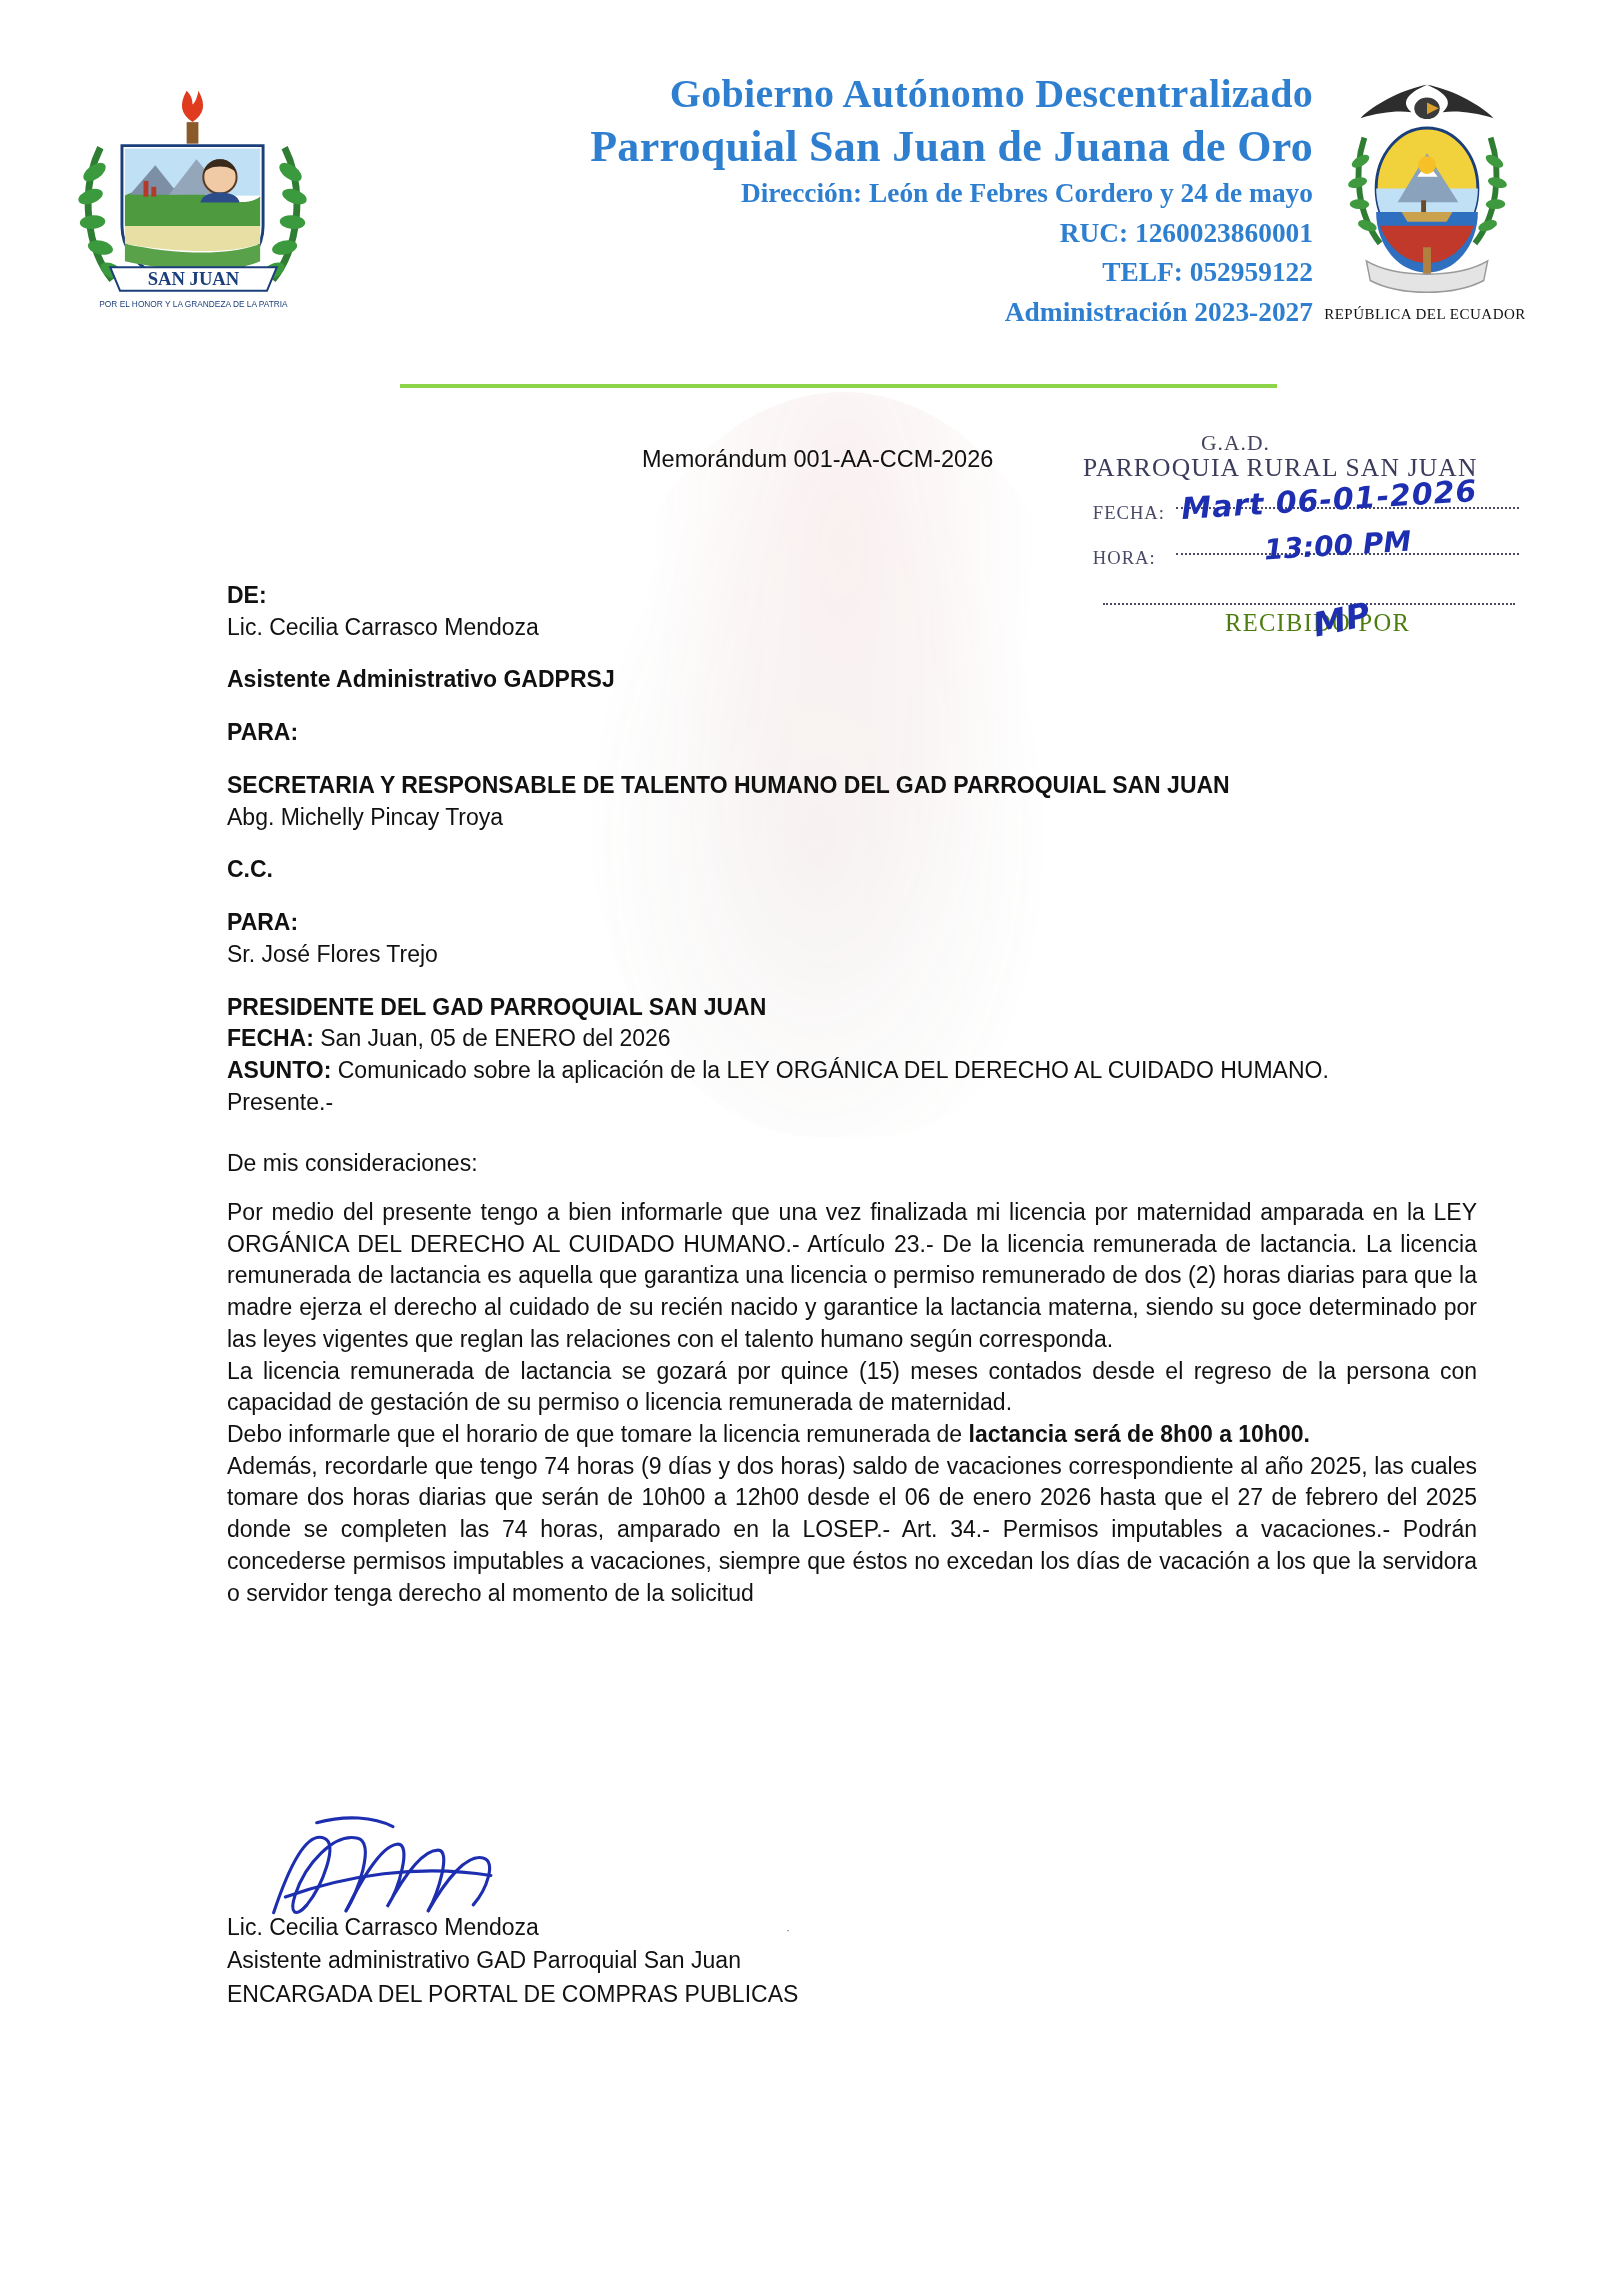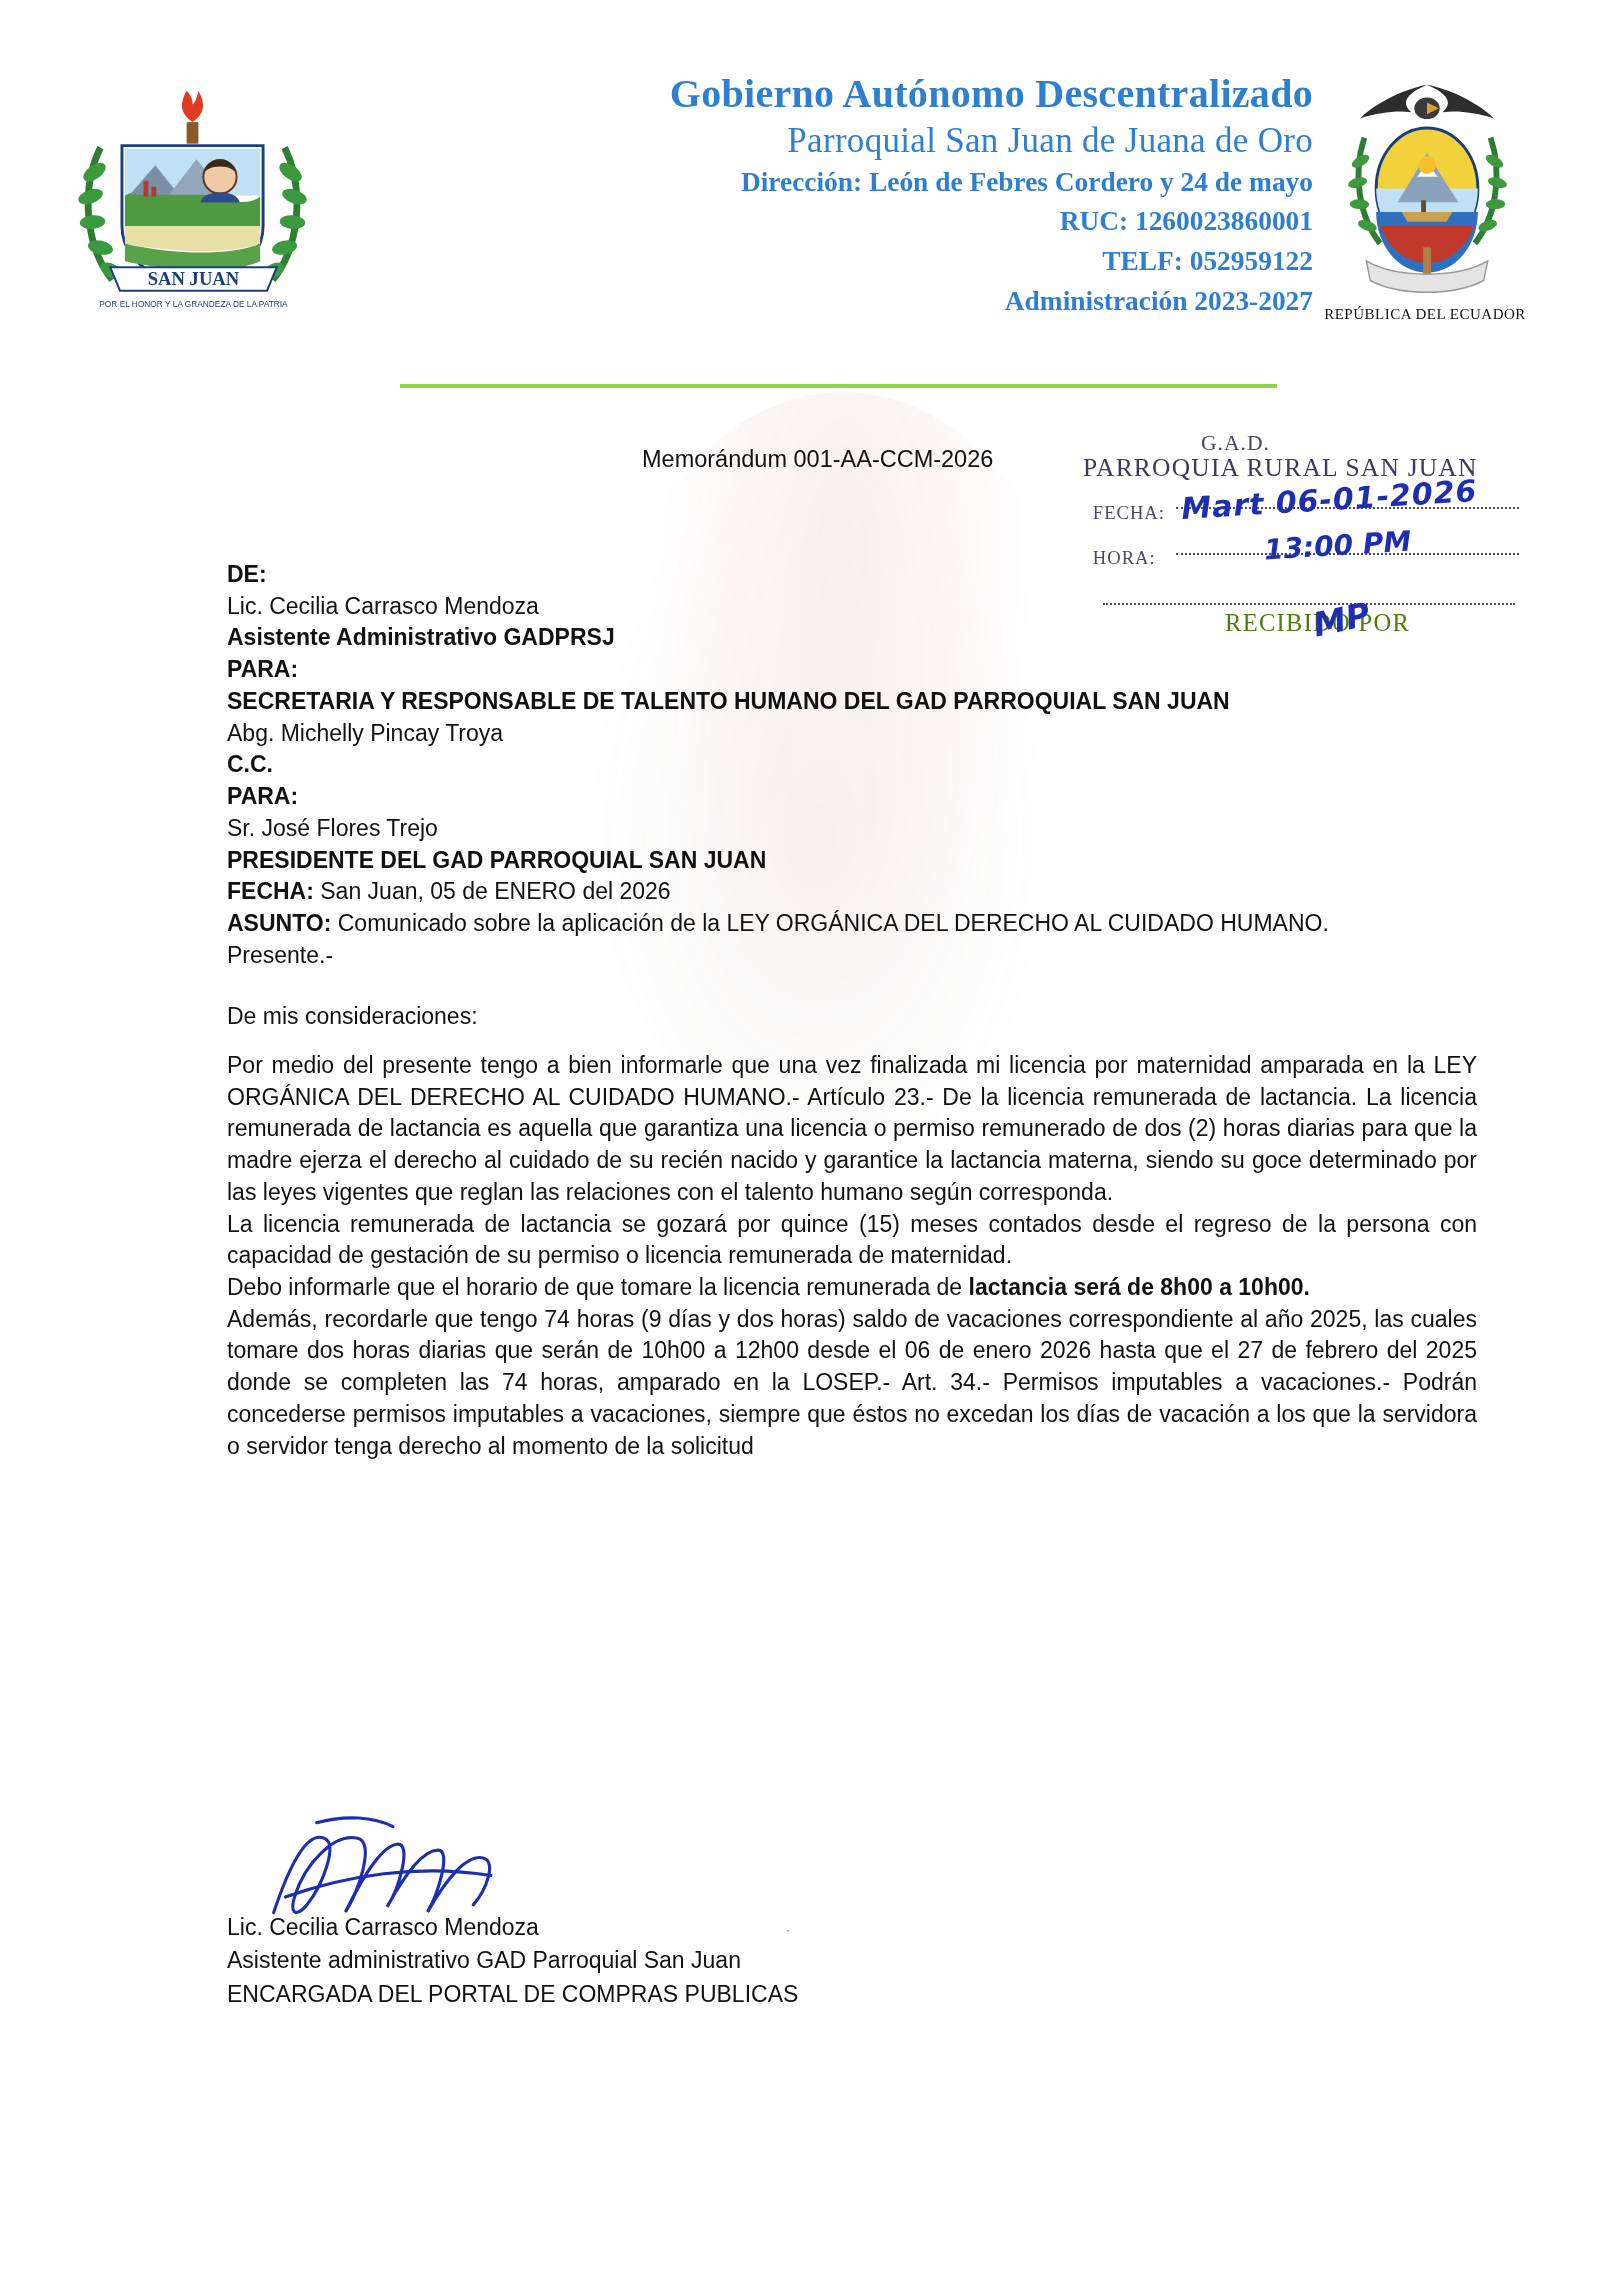--- a/index.html
+++ b/index.html
@@ -73,22 +73,22 @@
     font-family: "Liberation Serif", serif;
     color: #2f7fd0;
   }
   .h-line1 {
     font-size: 40px;
     font-weight: bold;
     line-height: 1.25;
     letter-spacing: 0.3px;
   }
   .h-line2 {
-    font-size: 35px;
-    font-weight: normal;
+    font-size: 44px;
+    font-weight: bold;
     line-height: 1.25;
     letter-spacing: 0.3px;
   }
   .h-line3 {
     font-size: 27.4px;
     font-weight: bold;
     line-height: 1.45;
   }
   .h-line4 {
     font-size: 27.4px;
@@ -224,21 +224,21 @@
   .body-block {
     position: absolute;
     left: 227px;
     top: 559px;
     width: 1250px;
     font-size: 23px;
     line-height: 1.38;
     color: #111;
   }
   .b-row { margin: 0; }
-  .bold { font-weight: bold; }
+  .bold { font-weight: bold; margin-top: 21px; }
   .just { text-align: justify; }
   .spacer-sm { height: 17.6px; }
   .spacer-md { height: 29px; }
   .para { margin: 0; text-align: justify; }
 
   
   .sig-area {
     position: absolute;
     left: 227px;
     top: 1911px;

